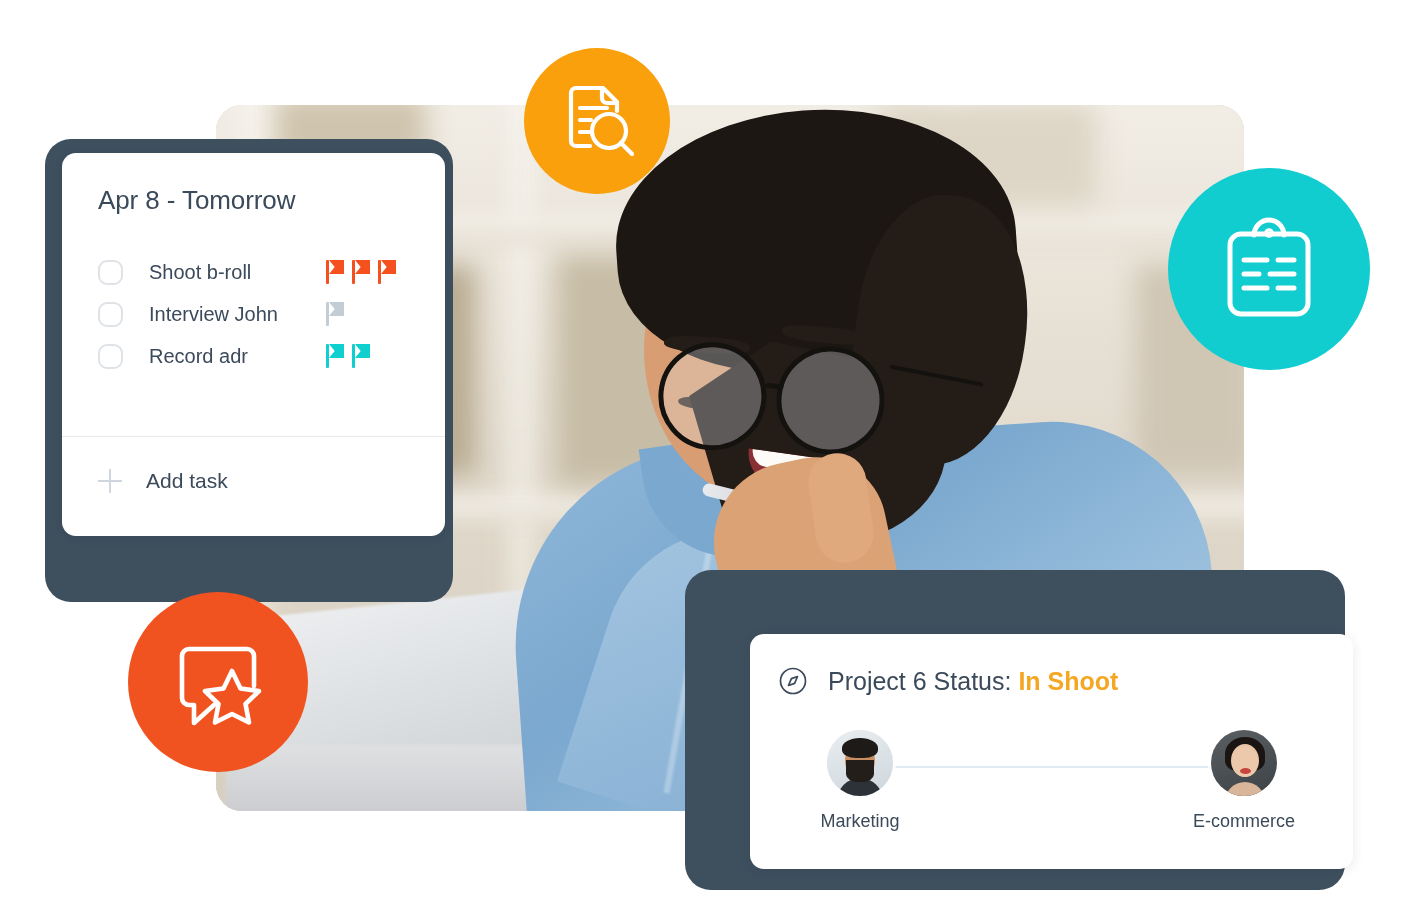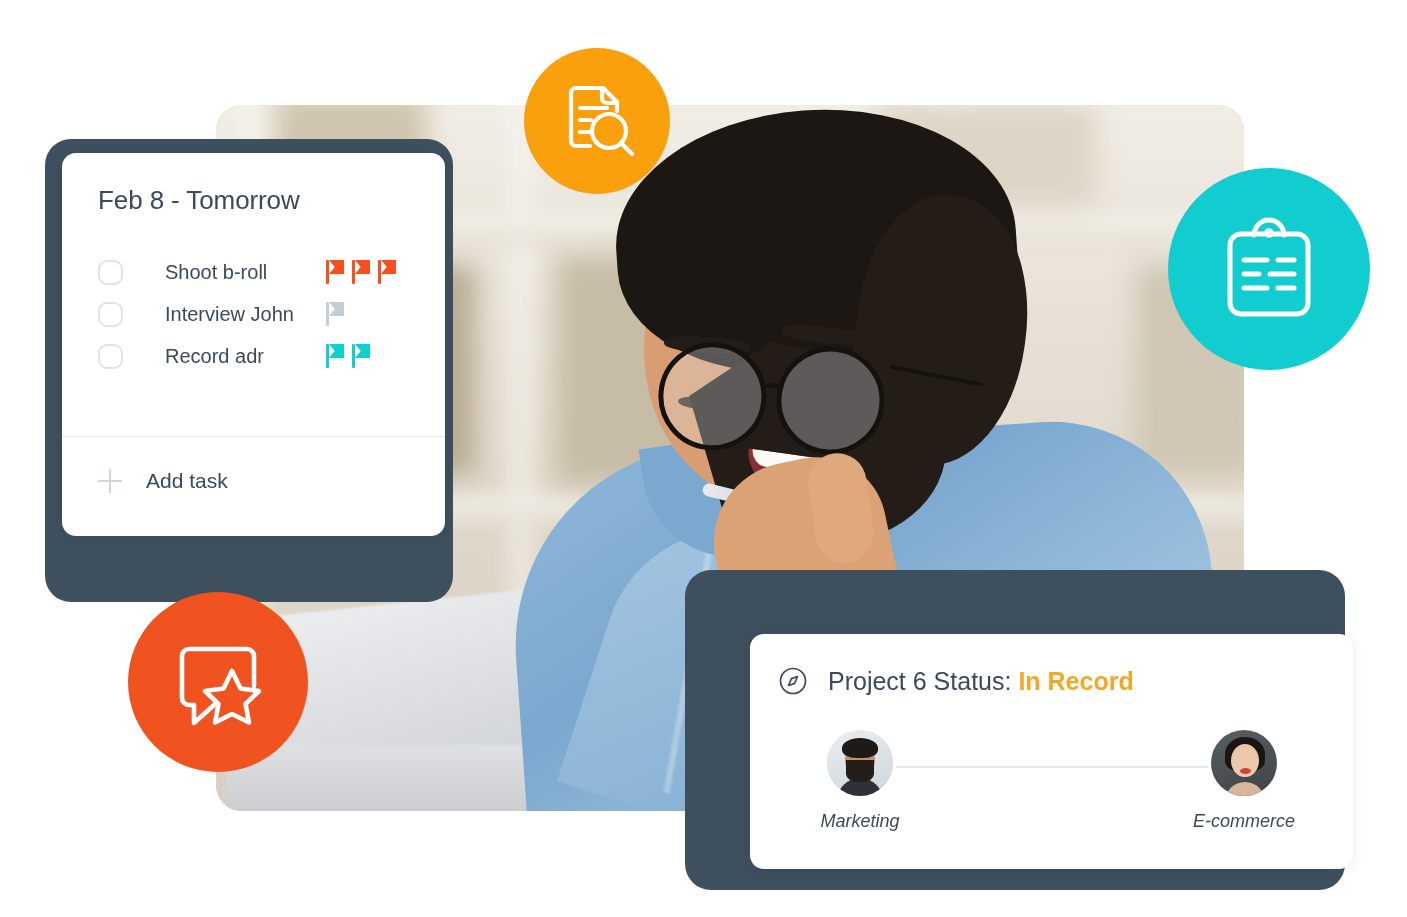--- a/index.html
+++ b/index.html
@@ -311,21 +311,21 @@
     display: flex;
     align-items: center;
   }
   .checkbox {
     width: 25px; height: 25px;
     border: 2px solid #dfe3e8;
     border-radius: 9px;
     flex: 0 0 auto;
   }
   .task-label {
-    margin-left: 42px;
+    margin-left: 26px;
     font-size: 20px;
     color: #3b4a5a;
     white-space: nowrap;
   }
   .flags {
     position: absolute;
     left: 228px;
     display: flex;
     gap: 8px;
     align-items: center;
@@ -414,21 +414,20 @@
     position: absolute;
     left: 70px; top: 36px;
     width: 382px; height: 2px;
     background: #dfeaf2;
   }
   .person {
     position: absolute;
     width: 120px;
     text-align: center;
     top: 0;
-    font-style: italic;
   }
   .person.p1 { left: 10px; }
   .person.p2 { left: 202px; }
   .person.p3 { left: 394px; }
   .avatar {
     width: 66px; height: 66px;
     border-radius: 50%;
     margin: 0 auto;
     position: relative;
     overflow: hidden;
@@ -529,21 +528,21 @@
       </div>
       <div class="pen"></div>
       <div class="hand"></div>
       <div class="finger"></div>
     </div>
   </div>
 
   <div class="card-backing" id="task-card-backing"></div>
 
   <div id="task-card">
-    <div class="task-title">Feb 8 - Tomorrow</div>
+    <div class="task-title">Apr 8 - Tomorrow</div>
 
     <div class="task-list">
 
       <div class="task-row">
         <div class="checkbox"></div>
         <div class="task-label">Shoot b-roll</div>
         <div class="flags" style="color:#f4511e">
           <span class="flag">
               <i></i>
               <b></b>
@@ -601,21 +600,21 @@
   <div id="status-card">
     <div class="status-head">
       <span class="compass-icon">
         <svg width="30" height="30" viewBox="0 0 30 30">
           <circle cx="15" cy="15" r="12.5" fill="none" stroke="#3b4a5a" stroke-width="1.7"></circle>
           <path d="M19.5 10.5 L16.6 17.4 L10.5 19.5 L13.4 12.6 Z" fill="none" stroke="#3b4a5a" stroke-width="1.7" stroke-linejoin="round"></path>
         </svg>
       </span>
       <span class="status-text">
         <span class="lbl">Project 6 Status:</span>
-        <span class="val">In Record</span>
+        <span class="val">In Shoot</span>
       </span>
     </div>
 
     <div class="people">
       <div class="conn-line"></div>
 
       <div class="person p1">
         <div class="avatar a1">
           <span class="av-bg"></span>
             <span class="av-body"></span>

